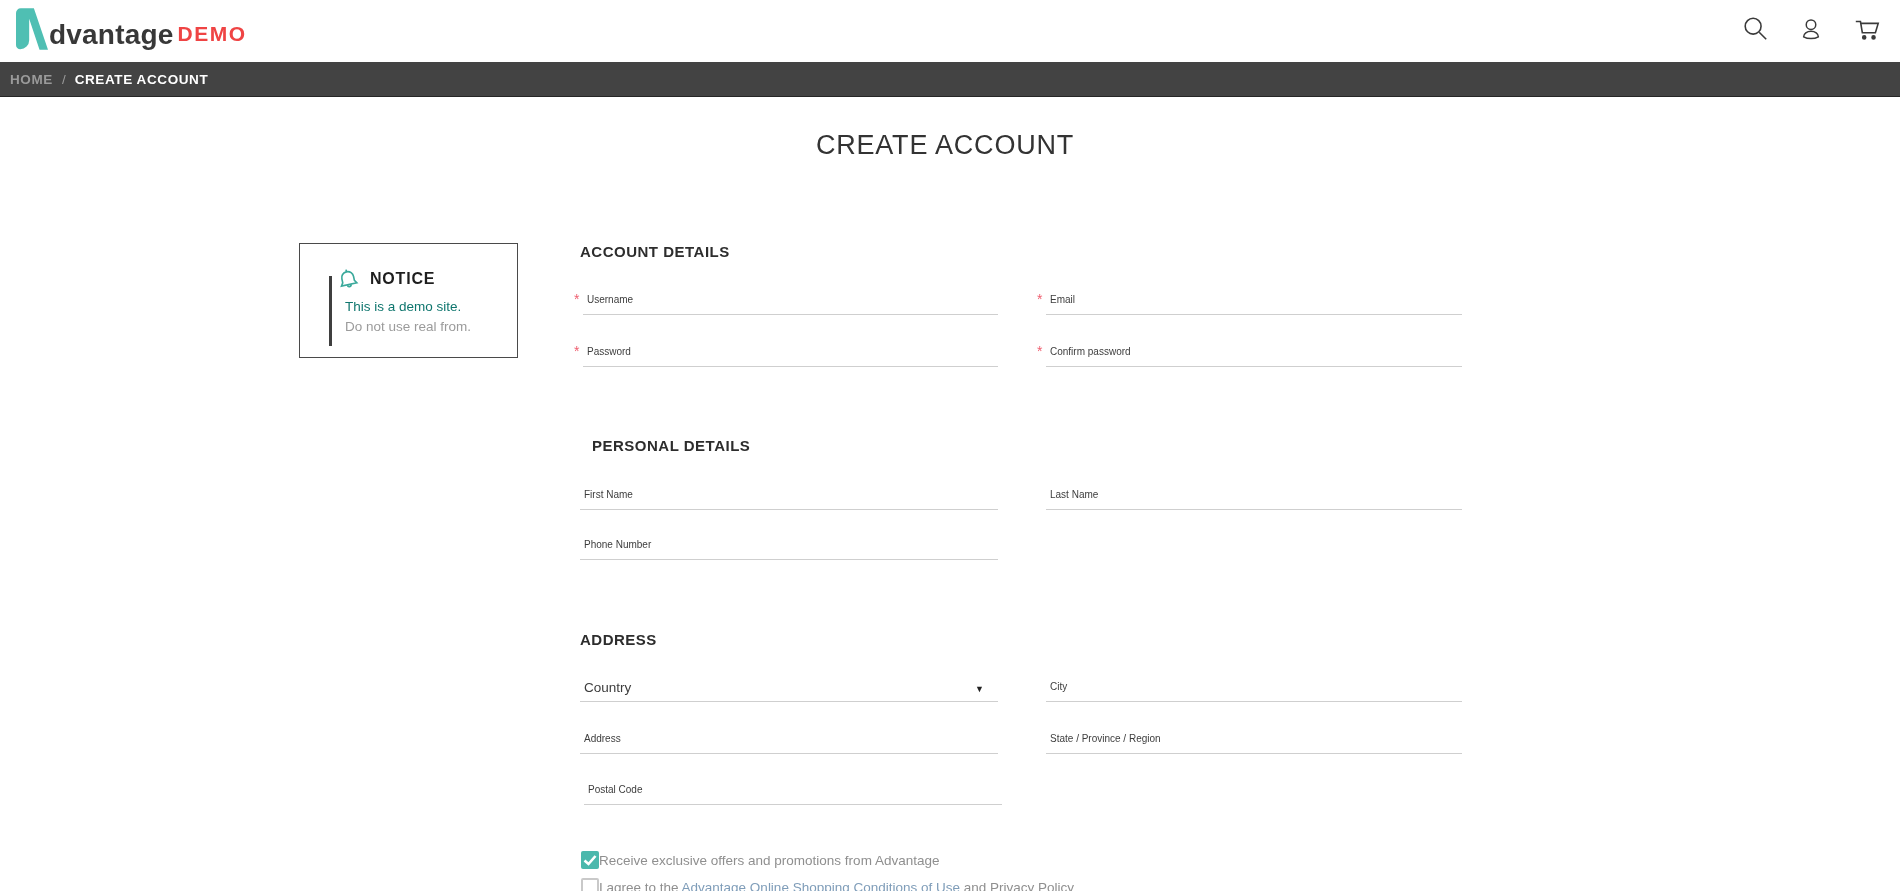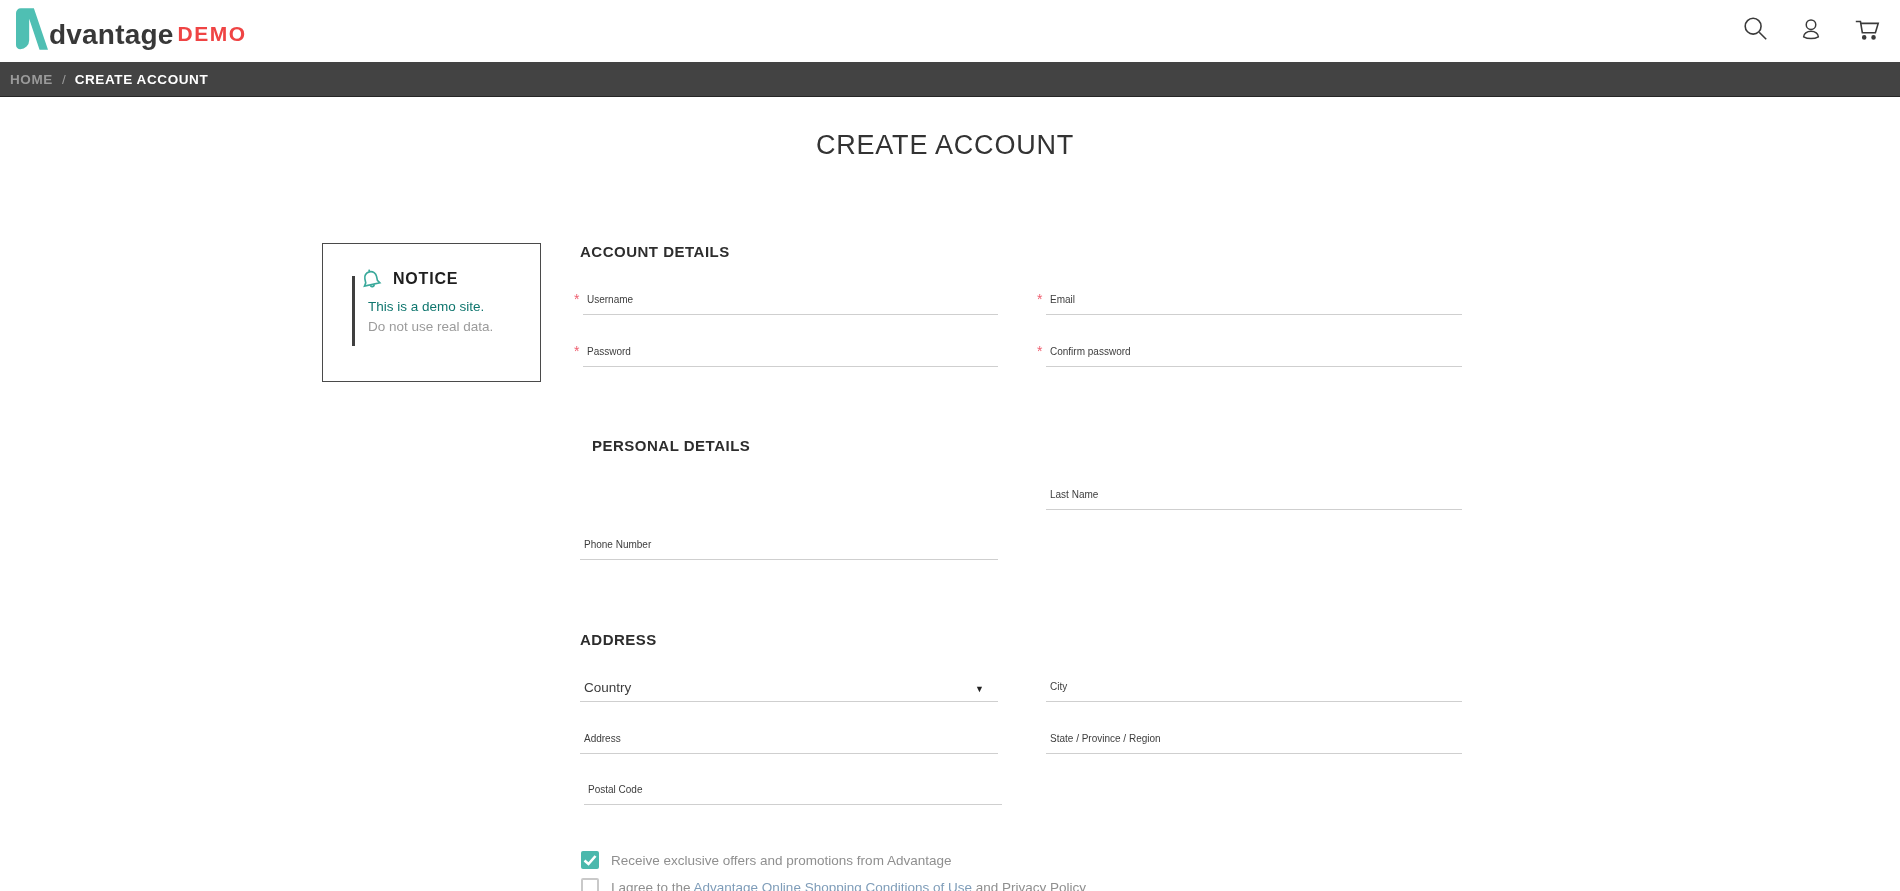--- a/index.html
+++ b/index.html
@@ -20,21 +20,21 @@
   
   .crumbbar { position:absolute; top:62px; left:0; width:1900px; height:35px; background:#434343; border-bottom:1px solid #262626; display:flex; align-items:center; padding-left:10px; }
   .crumb-home { color:#9a9a9a; font-size:13.5px; font-weight:bold; letter-spacing:0.6px; cursor:pointer; }
   .crumb-sep { color:#9a9a9a; font-size:13.5px; margin:0 9px; }
   .crumb-cur { color:#ffffff; font-size:13.5px; font-weight:bold; letter-spacing:0.6px; }
 
   
   .page-title { position:absolute; top:130px; left:0; width:1890px; text-align:center; font-size:27px; font-weight:500; color:#333333; letter-spacing:0.8px; }
 
   
-  .notice { position:absolute; left:322px; top:243px; width:219px; height:139px; border:1px solid #4a4a4a; background:#fff;text-align:right; }
+  .notice { position:absolute; left:299px; top:243px; width:219px; height:115px; border:1px solid #4a4a4a; background:#fff;text-align:right; }
   .notice-bar { position:absolute; left:29px; top:32px; width:3px; height:70px; background:#3f3f3f; }
   .notice-head { position:absolute; left:37px; top:24px; display:flex; align-items:center; }
   .notice-bell { width:22px; height:22px; transform:rotate(-12deg); }
   .notice-bell svg { stroke:#3aa99b; fill:none; stroke-width:1.8; }
   .notice-title { font-size:16px; font-weight:bold; color:#1e1e1e; letter-spacing:0.8px; margin-left:11px; }
   .notice-l1 { position:absolute; left:45px; top:55px; font-size:13.5px; color:#0f766e; }
   .notice-l2 { position:absolute; left:45px; top:75px; font-size:13.5px; color:#9b9b9b; }
 
   
   .section-h { position:absolute; font-size:15px; font-weight:bold; color:#2d2d2d; letter-spacing:0.5px; }
@@ -45,21 +45,21 @@
   .selectish { position:absolute; height:26px; border-bottom:1px solid #cfcfcf; cursor:pointer; }
   .selectish .sel-label { position:absolute; left:4px; bottom:6px; font-size:13.5px; color:#3d3d3d; }
   .selectish .sel-arrow { position:absolute; right:14px; bottom:7px; font-size:9px; color:#222; }
 
   
   .cbrow { position:absolute; display:flex; align-items:flex-start; cursor:pointer; }
   .cbox { width:18px; height:18px; border-radius:2px; flex:0 0 18px; }
   .cbox.checked { background:#4bb8ac; }
   .cbox.checked svg { stroke:#ffffff; fill:none; stroke-width:2.6; display:block; }
   .cbox.unchecked { background:#fff; border:2px solid #c9c9c9; }
-  .cblabel { font-size:13.5px; color:#8f8f8f; margin-left:12px; margin-top:2px; }
+  .cblabel { font-size:13.5px; color:#8f8f8f; margin-left:0; margin-top:2px; }
   .cblink { color:#7f9db9; }
 </style>
 </head>
 <body>
 
 <div class="page">
 
   <div class="header">
     <div class="logo">
       <svg class="logo-mark" viewBox="0 0 34 44">
@@ -105,21 +105,21 @@
       <span class="notice-bell">
         <svg viewBox="0 0 24 24" width="22" height="22">
           <path d="M12 4 C8 4 5.5 7 5.5 10.5 V15 L3.5 18 H20.5 L18.5 15 V10.5 C18.5 7 16 4 12 4 Z"></path>
           <path d="M10 18.5 a2 2 0 0 0 4 0"></path>
           <line x1="12" y1="4" x2="12" y2="1.5"></line>
         </svg>
       </span>
       <span class="notice-title">NOTICE</span>
     </div>
     <div class="notice-l1">This is a demo site.</div>
-    <div class="notice-l2">Do not use real data.</div>
+    <div class="notice-l2">Do not use real from.</div>
   </div>
 
   <div class="section-h" style="left:580px; top:243px;">ACCOUNT DETAILS</div>
 
   <div class="field" style="left:583px; top:289px; width:415px;">
     <span class="req">*</span>
     <input type="text" placeholder="Username" style="">
   </div>
   <div class="field" style="left:1046px; top:289px; width:416px;">
     <span class="req">*</span>
@@ -129,20 +129,23 @@
     <span class="req">*</span>
     <input type="password" placeholder="Password" style="">
   </div>
   <div class="field" style="left:1046px; top:341px; width:416px;">
     <span class="req">*</span>
     <input type="password" placeholder="Confirm password" style="">
   </div>
 
   <div class="section-h" style="left:580px; top:437px;margin-left:12px;">PERSONAL DETAILS</div>
 
+  <div class="field" style="left:580px; top:484px; width:418px;">
+    <input type="text" placeholder="First Name" style="">
+  </div>
   <div class="field" style="left:1046px; top:484px; width:416px;">
     <input type="text" placeholder="Last Name" style="">
   </div>
   <div class="field" style="left:580px; top:534px; width:418px;">
     <input type="text" placeholder="Phone Number" style="">
   </div>
 
   <div class="section-h" style="left:580px; top:631px;">ADDRESS</div>
 
   <div class="selectish" style="left:580px; top:676px; width:418px;">

